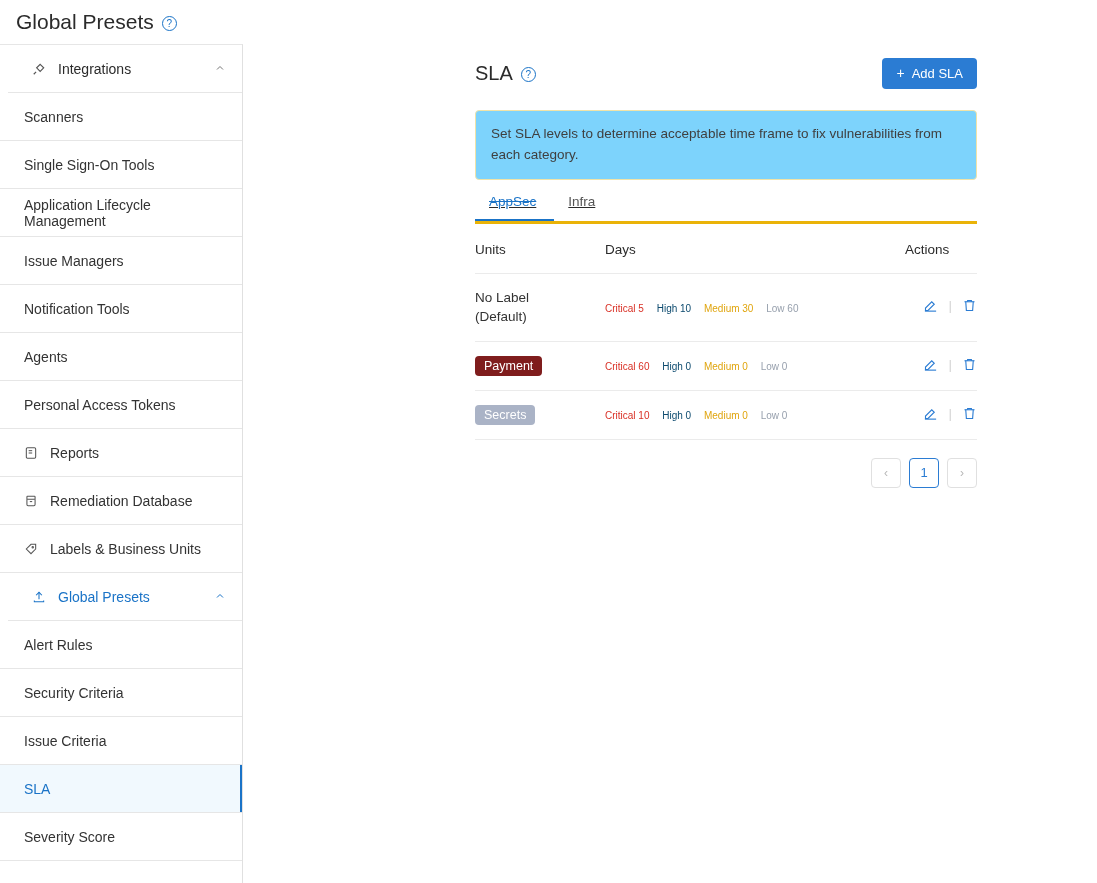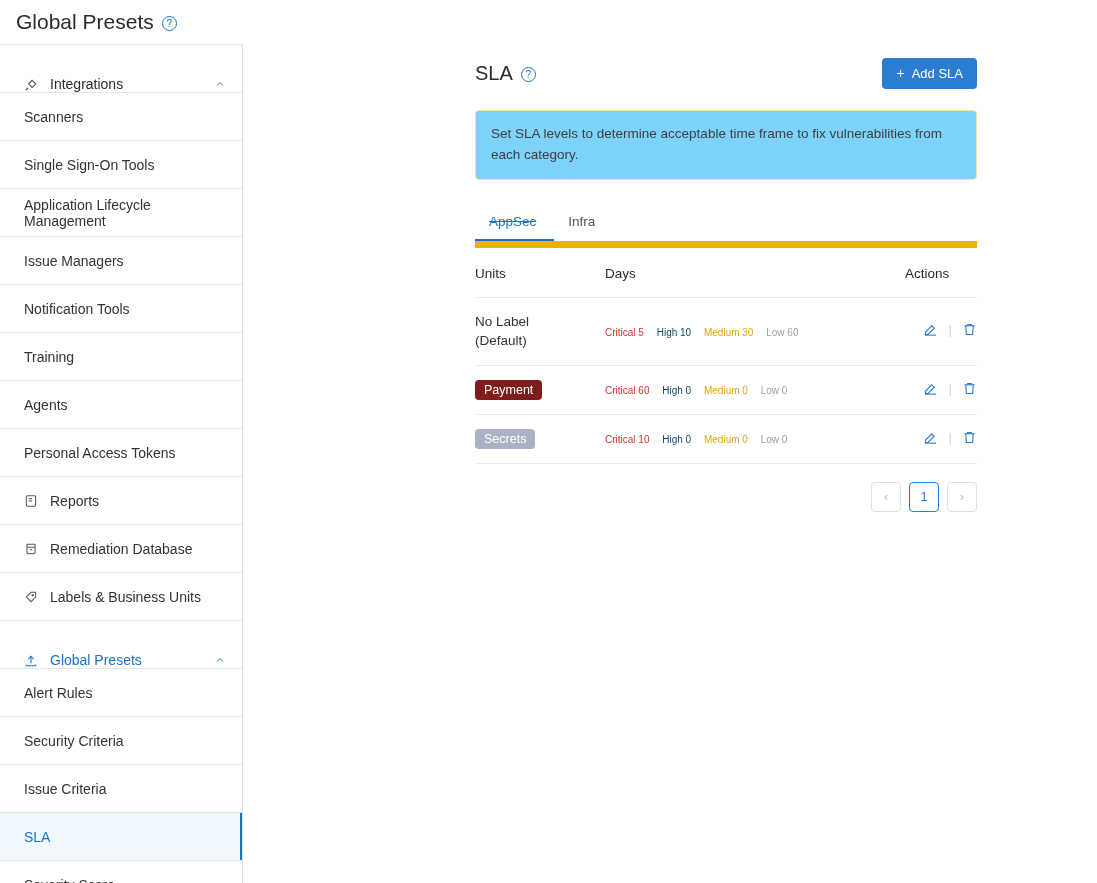--- a/index.html
+++ b/index.html
@@ -43,26 +43,27 @@
   
   .sidebar {
     width: 243px;
     border-top: 1px solid #e6e6e6;
     border-right: 1px solid #e0e0e0;
     background: #fff;
     overflow: hidden;
     position: relative;
   }
   .nav-group-header {
-    display: flex; align-items: flex-end;
+    display: flex; align-items: center;
     height: 48px;
     padding: 0 16px 0 22px;
     border-bottom: 1px solid #e6e6e6;
     cursor: pointer;
     font-size: 14px;
+    margin-left: 8px;
   }
   .nav-group-header .gicon {
     width: 18px; margin-right: 10px;
     display: inline-flex; align-items: center; justify-content: center;
     color: #555;
   }
   .nav-group-header .glabel { flex: 1; }
   .nav-group-header .chev {
     color: #777; font-size: 11px;
   }
@@ -136,23 +137,24 @@
     background: #7dd3fc;
     border: 1px solid #f0e3a8;
     border-radius: 4px;
     padding: 13px 15px;
     font-size: 13.5px;
     line-height: 1.55;
     color: #3f3f3f;
   }
 
   .tabs {
-    margin-top: 26px;
+    margin-top: 6px;
     display: flex;
-    border-bottom: 7px solid #eab308;
+    border-bottom: 3px solid #eab308;
+    text-decoration: underline;
   }
   .tab {
     padding: 8px 18px 10px 14px;
     font-size: 13.5px;
     color: #555;
     cursor: pointer;
   }
   .tab.active {
     color: #1a73c7;
     border-bottom: 2px solid #1a73c7;
@@ -262,23 +264,20 @@
         <span>Single Sign-On Tools</span>
       </div>
       <div class="nav-item indent">
         <span>Application Lifecycle Management</span>
       </div>
       <div class="nav-item indent">
         <span>Issue Managers</span>
       </div>
       <div class="nav-item indent">
         <span>Notification Tools</span>
-      </div>
-      <div class="nav-item indent">
-        <span>Training</span>
       </div>
       <div class="nav-item indent">
         <span>Agents</span>
       </div>
       <div class="nav-item indent">
         <span>Personal Access Tokens</span>
       </div>
 
       <div class="nav-item">
         <span class="nicon">

